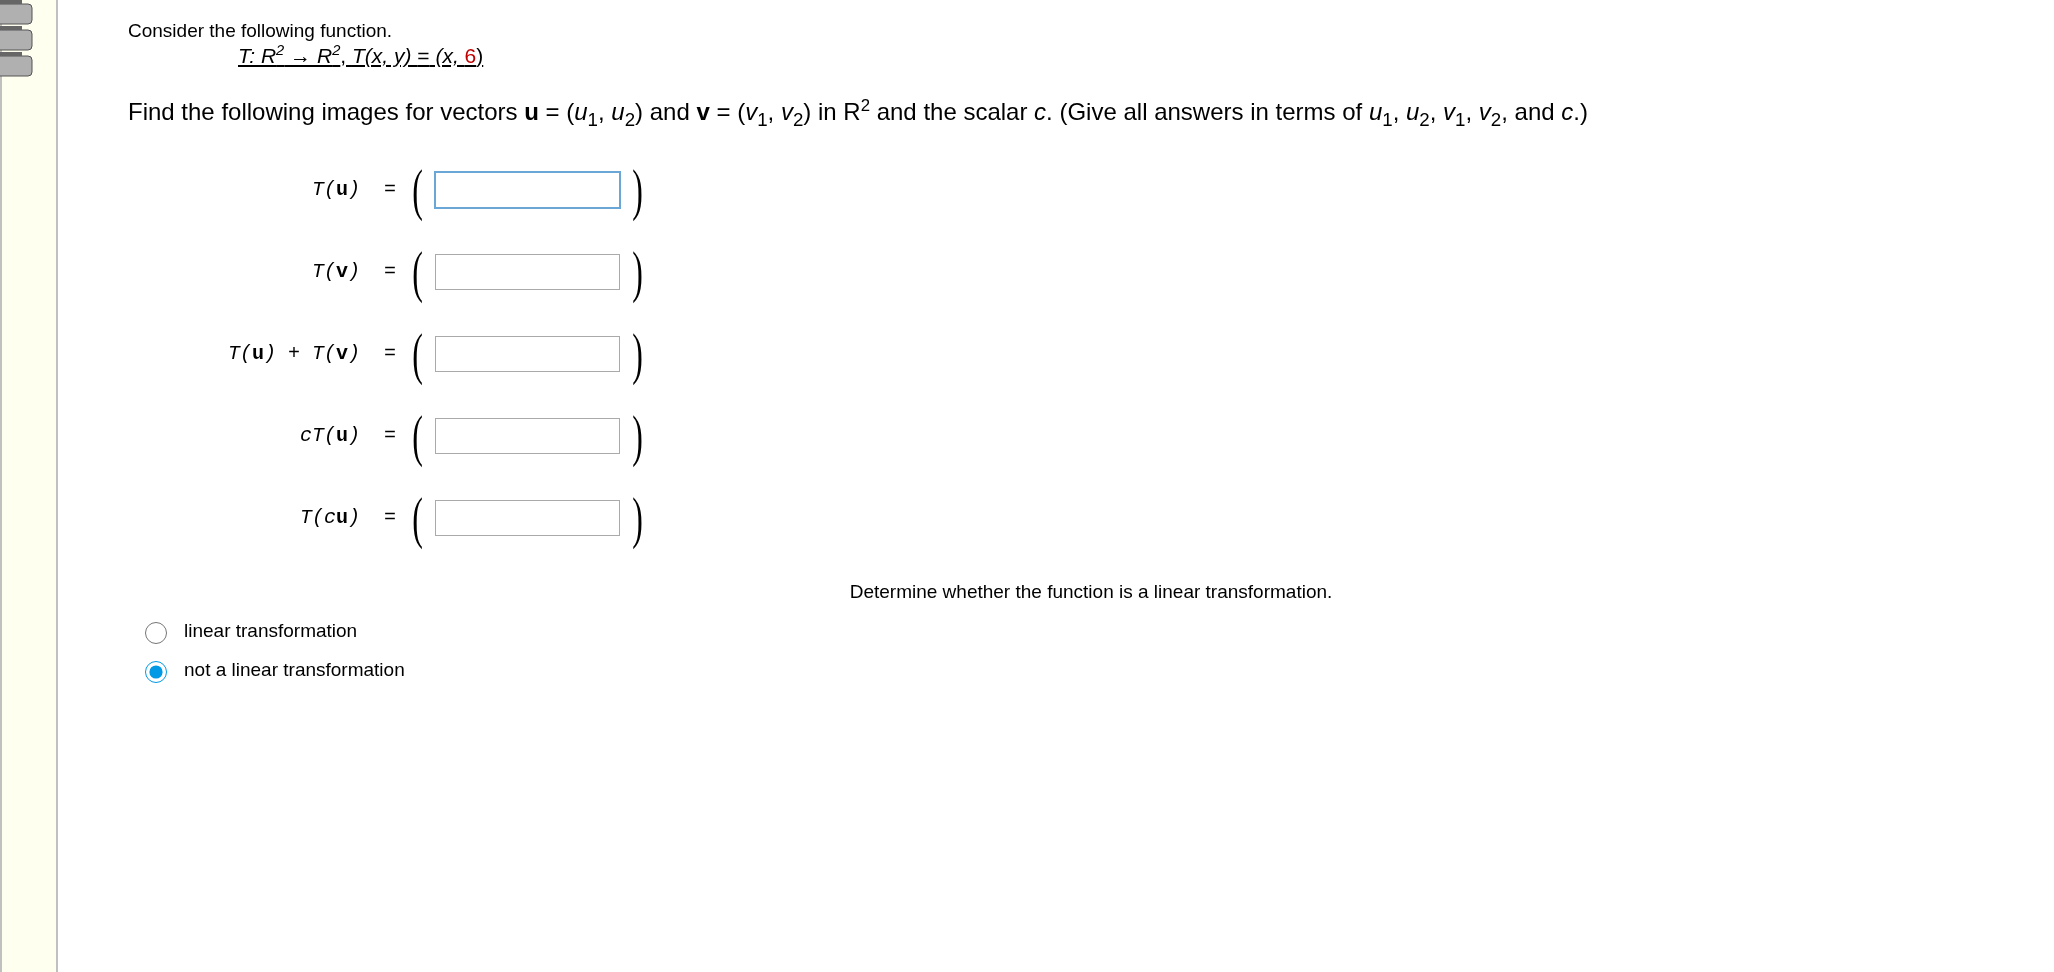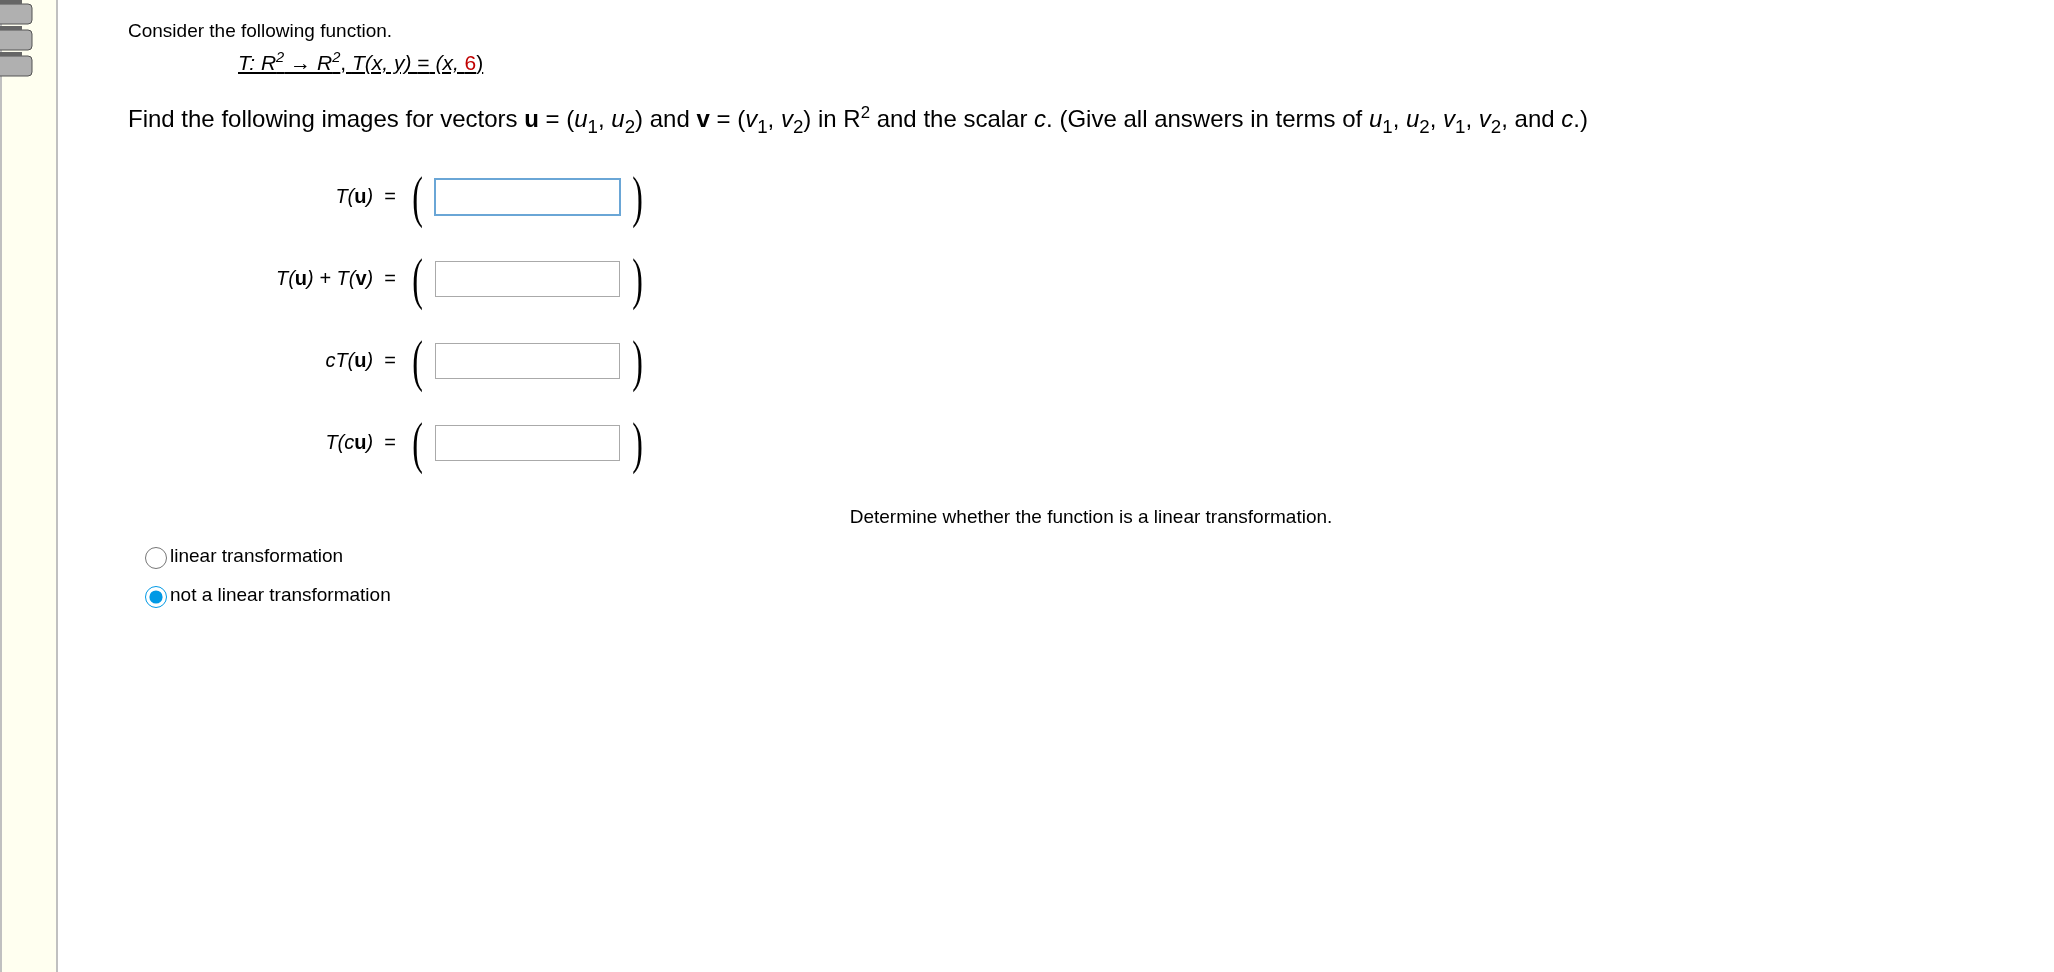--- a/index.html
+++ b/index.html
@@ -27,21 +27,21 @@
   .spiral {
     position: absolute;
     top: 0;
     left: -20px;
   }
   .content {
     padding: 20px 0 0 70px;
     flex: 1;
   }
   .intro-line {
-    margin-bottom: 7px;
+    margin-bottom: 0;
   }
   .function-def {
     margin-left: 110px;
     margin-bottom: 28px;
     font-style: italic;
     font-size: 21px;
     text-decoration: underline;
   }
   .function-def .upright {
     font-style: normal;
@@ -72,20 +72,21 @@
   }
   .answer-label {
     display: table-cell;
     text-align: right;
     vertical-align: middle;
     padding-right: 12px;
     font-style: italic;
     font-size: 20px;
     width: 280px;
     white-space: nowrap;
+    font-family: Liberation Mono, monospace;
   }
   .equals {
     font-style: normal;
   }
   .answer-input-cell {
     display: table-cell;
     vertical-align: middle;
   }
   .paren-wrap {
     display: inline-flex;
@@ -116,20 +117,21 @@
     margin-top: 22px;
     margin-bottom: 16px;
     text-align: center;
   }
   .radio-group {
     margin-left: 12px;
   }
   .radio-row {
     display: flex;
     align-items: center;
+    gap: 14px;
     margin-bottom: 14px;
     font-size: 19px;
   }
   .radio {
     width: 22px;
     height: 22px;
     accent-color: #0099e5;
     cursor: pointer;
   }
   .radio-label {
@@ -176,20 +178,32 @@
         </div>
         <div class="answer-input-cell">
           <span class="paren-wrap">
             <span class="paren">(</span>
             <input type="text" class="text-input focused" value="" style="">
             <span class="paren">)</span>
           </span>
         </div>
       </div>
 
+      <div class="answer-row">
+        <div class="answer-label">
+          <span>T(</span><span class="bold" style="font-style:normal">v</span><span>)</span>&nbsp;&nbsp;<span class="equals">=</span>
+        </div>
+        <div class="answer-input-cell">
+          <span class="paren-wrap">
+            <span class="paren">(</span>
+            <input type="text" class="text-input" value="" style="">
+            <span class="paren">)</span>
+          </span>
+        </div>
+      </div>
 
       <div class="answer-row">
         <div class="answer-label">
           <span>T(</span><span class="bold" style="font-style:normal">u</span><span>) + T(</span><span class="bold" style="font-style:normal">v</span><span>)</span>&nbsp;&nbsp;<span class="equals">=</span>
         </div>
         <div class="answer-input-cell">
           <span class="paren-wrap">
             <span class="paren">(</span>
             <input type="text" class="text-input" value="" style="">
             <span class="paren">)</span>

